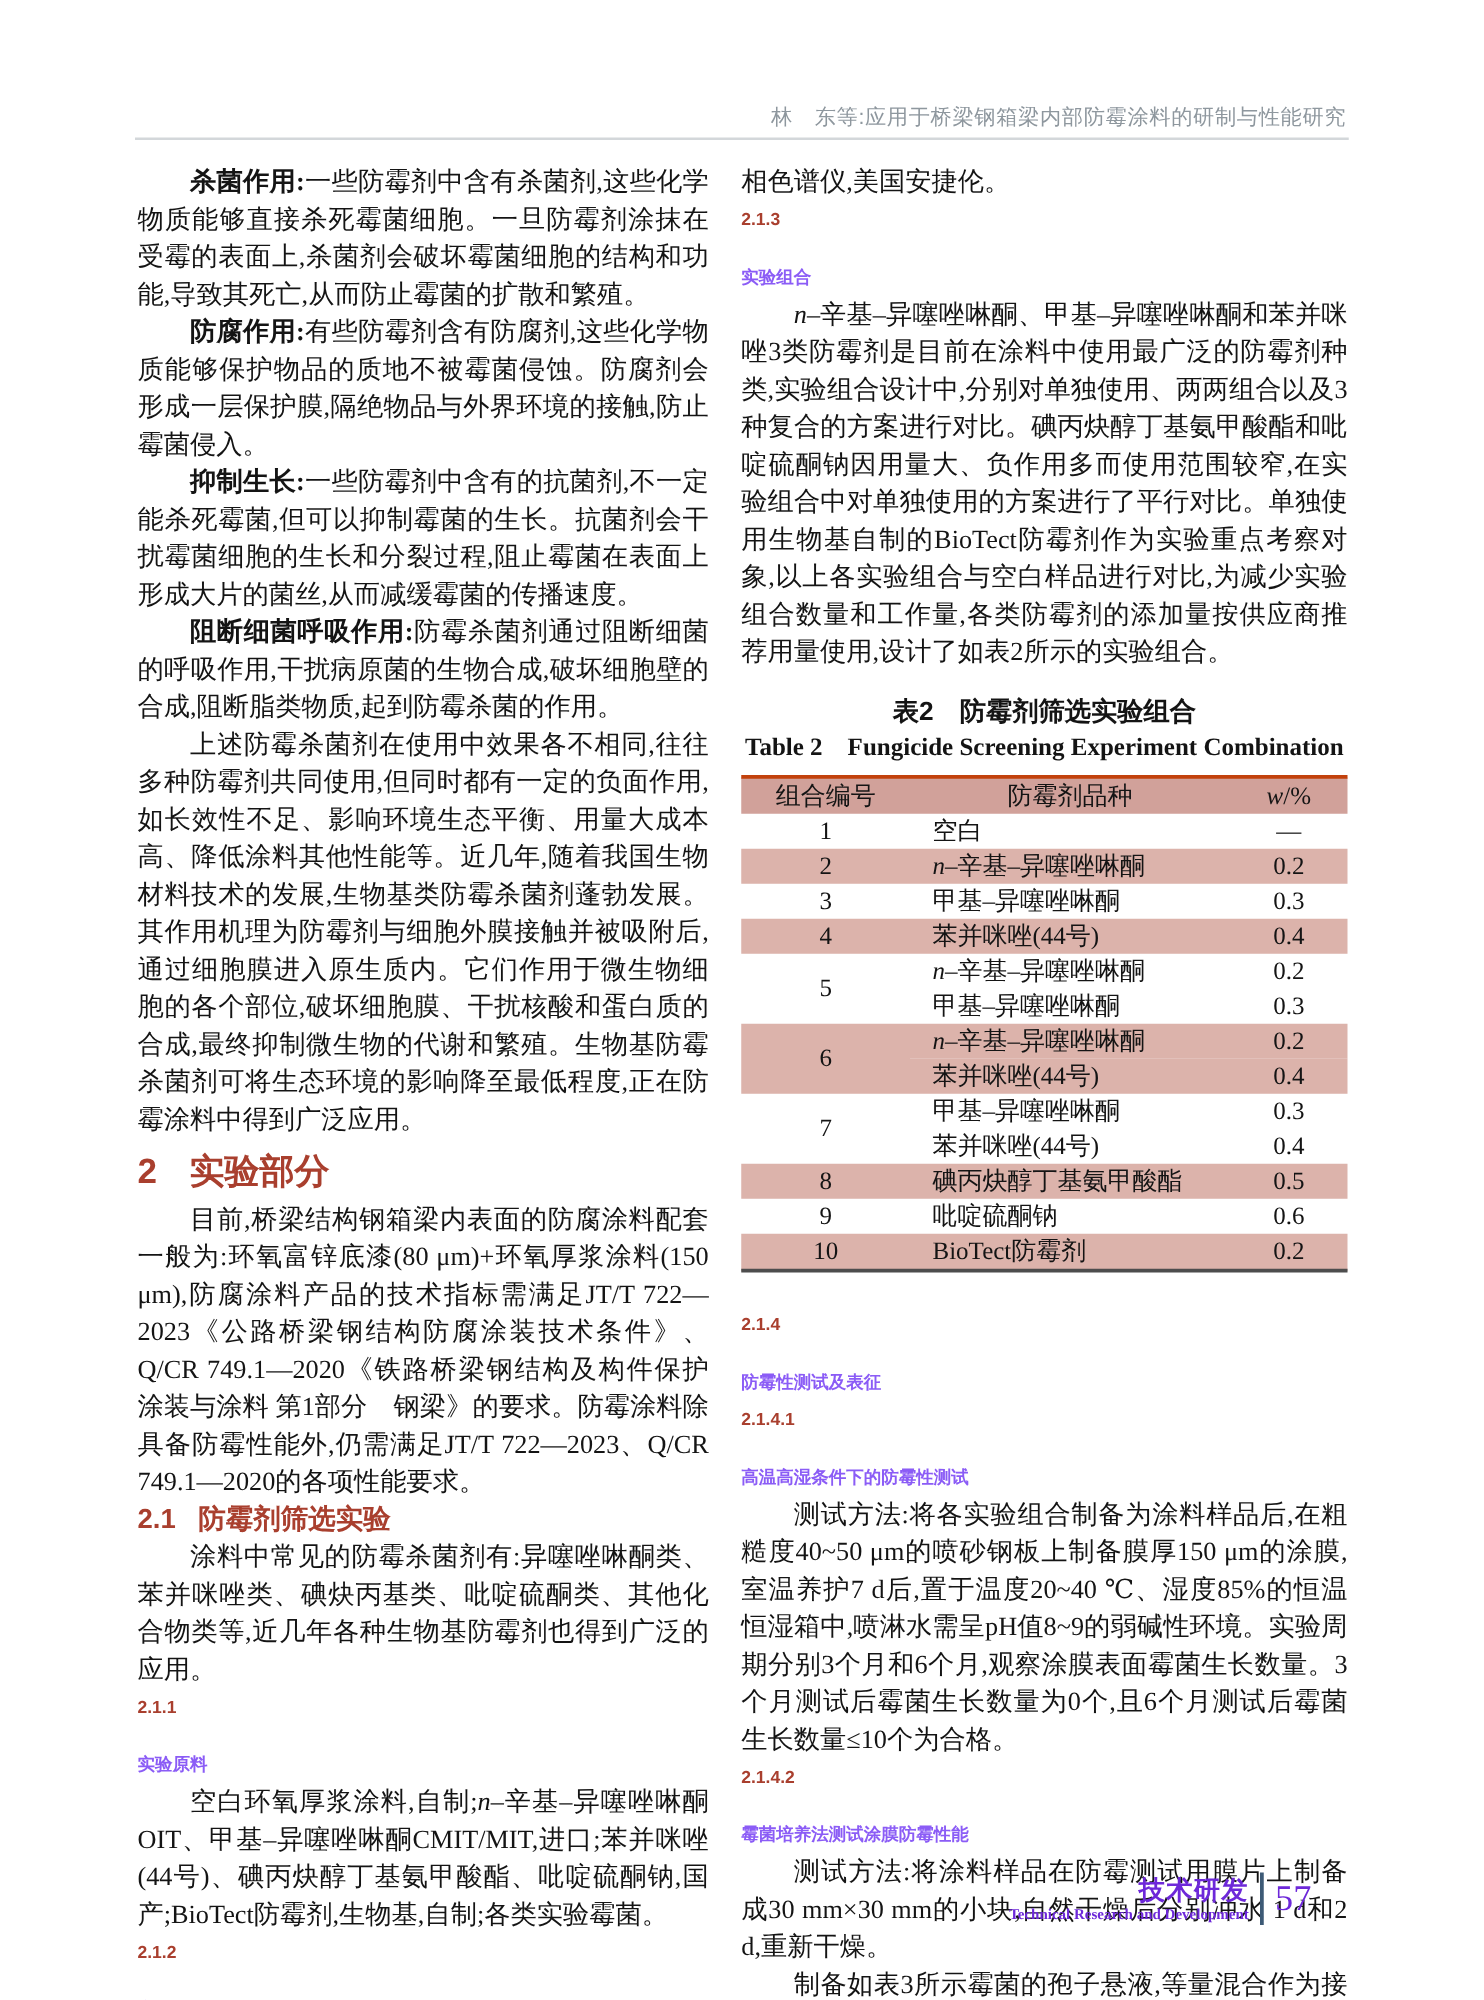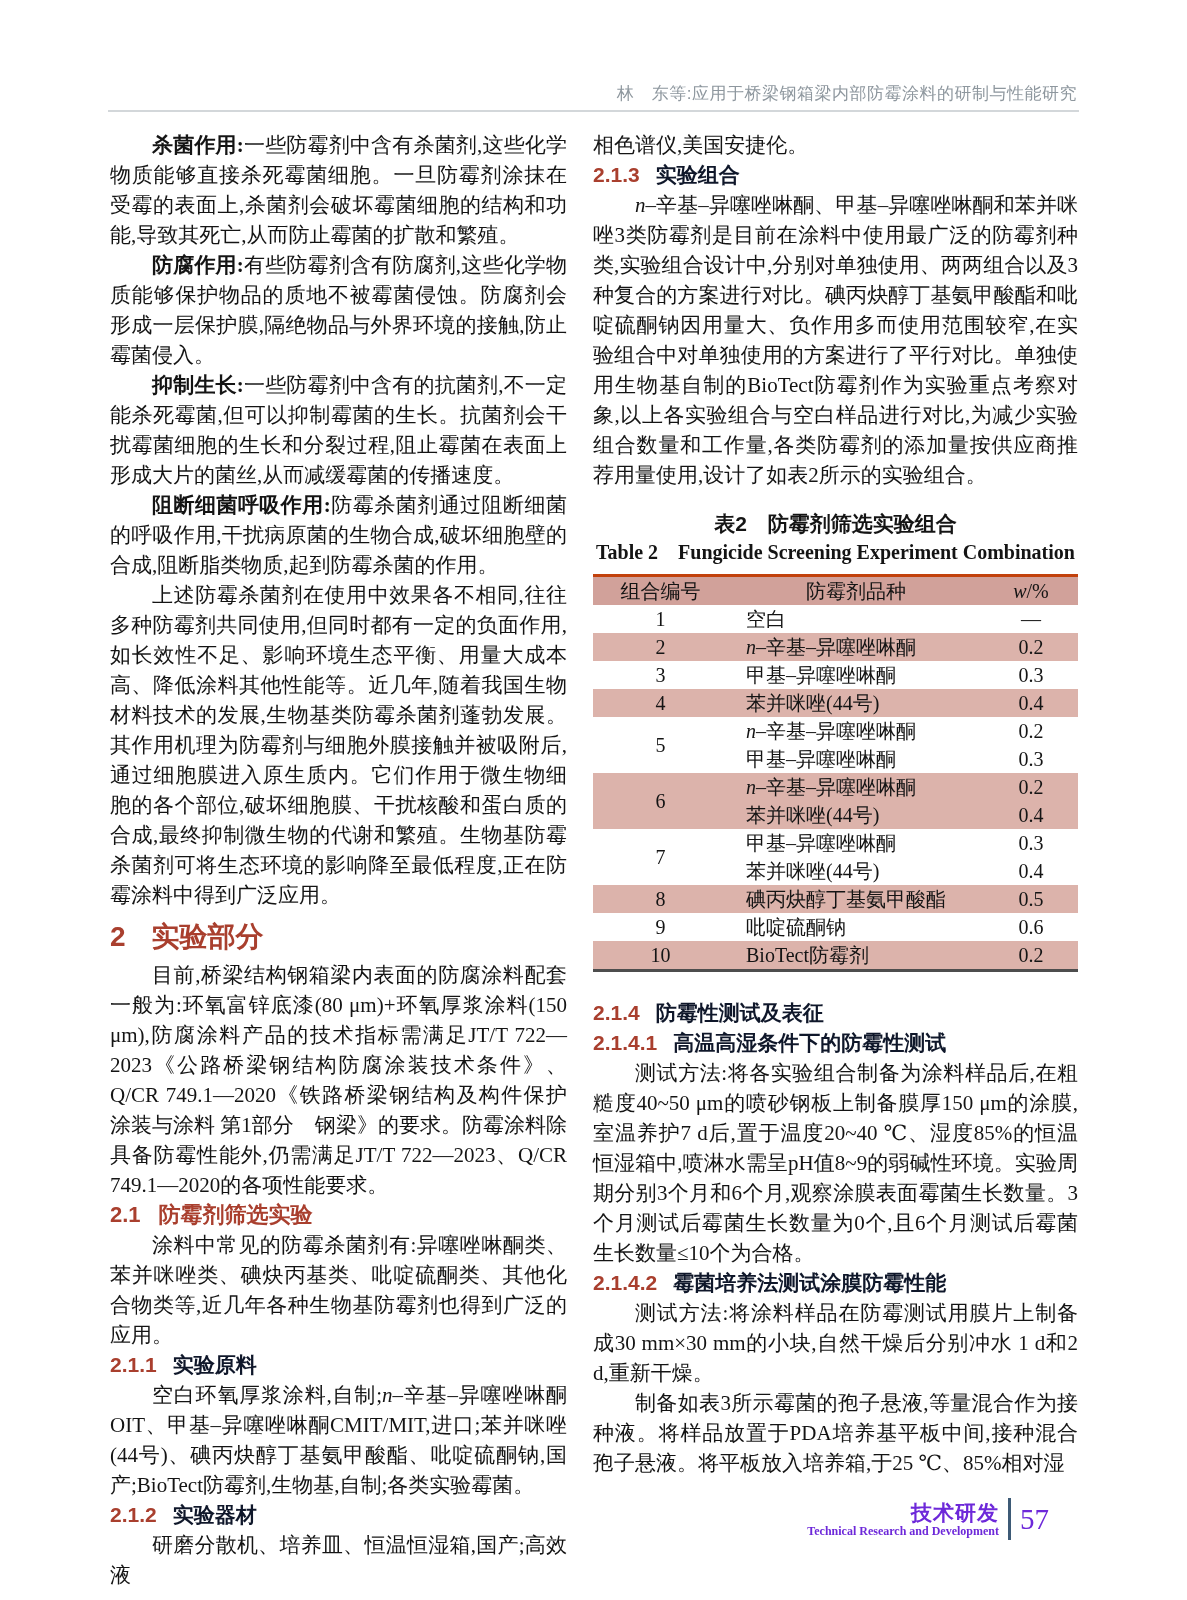--- a/index.html
+++ b/index.html
@@ -32,25 +32,26 @@
     color:#a93f2e; font-family:"Liberation Sans","DejaVu Sans",sans-serif;
     font-size:28px; line-height:34px; font-weight:bold; margin:10px 0 6px;
   }
   .h-sec2 {
     display:flex; gap:18px; align-items:flex-end;
     color:#a93f2e; font-family:"Liberation Sans","DejaVu Sans",sans-serif;
     font-size:22px; line-height:30px; font-weight:bold; margin:0;
   }
   .h-sec3 {
     display:flex; gap:16px; align-items:baseline;
-    font-size:21px; line-height:30px; margin:0;
+    font-size:14px; line-height:30px; margin:0;
     font-family:"Liberation Sans","DejaVu Sans",sans-serif;
+    flex-direction:column;
   }
   .h-sec3 .num { color:#a93f2e; font-weight:bold; }
-  .h-sec3 .ttl { color:#0f172a; font-weight:600; }
+  .h-sec3 .ttl { color:#8b5cf6; font-weight:600; }
   
   .tbl-wrap { margin-top:20px; }
   .tbl-title-cn {
     text-align:center; font-family:"Liberation Sans","DejaVu Sans",sans-serif;
     font-weight:bold; font-size:21px; line-height:28px; text-indent:0;
   }
   .tbl-title-en {
     text-align:center; font-weight:bold; font-size:20px; line-height:28px; text-indent:0;
     font-family:"Liberation Serif","DejaVu Serif",serif;
   }

